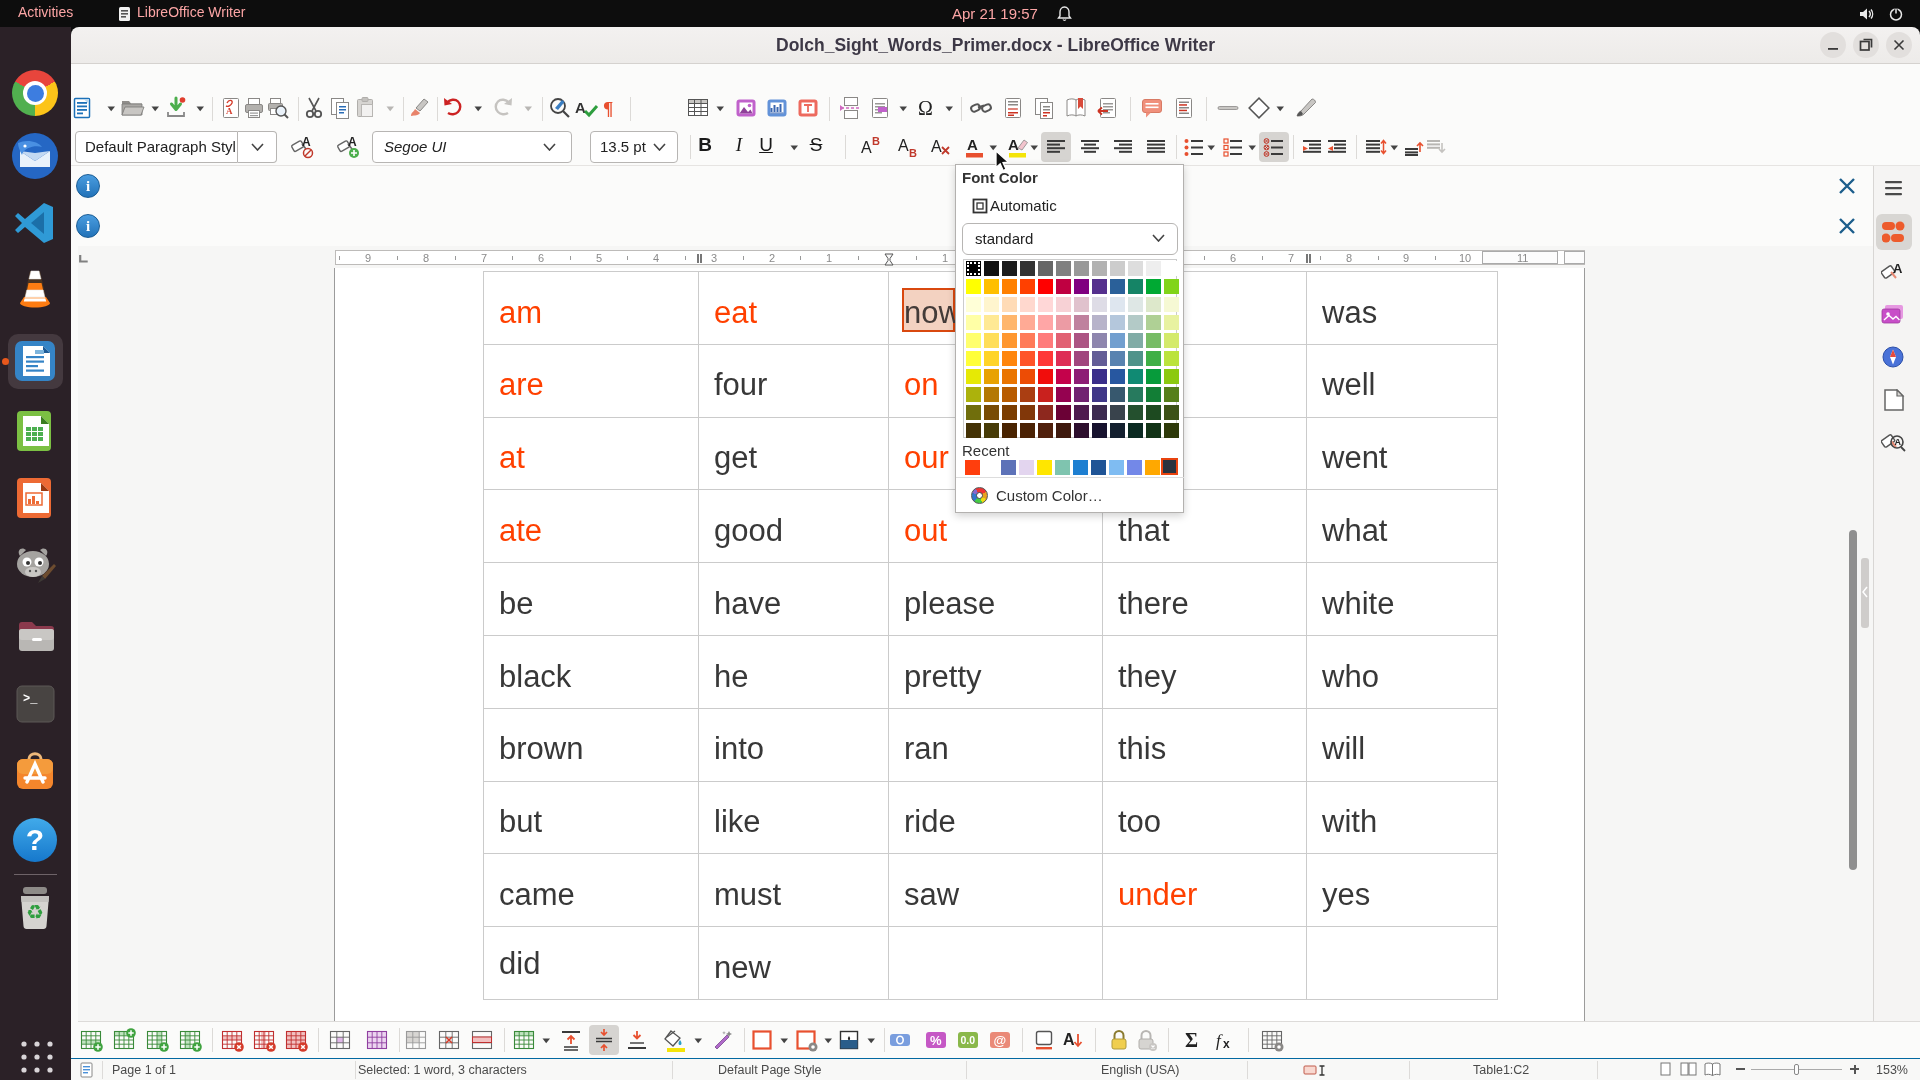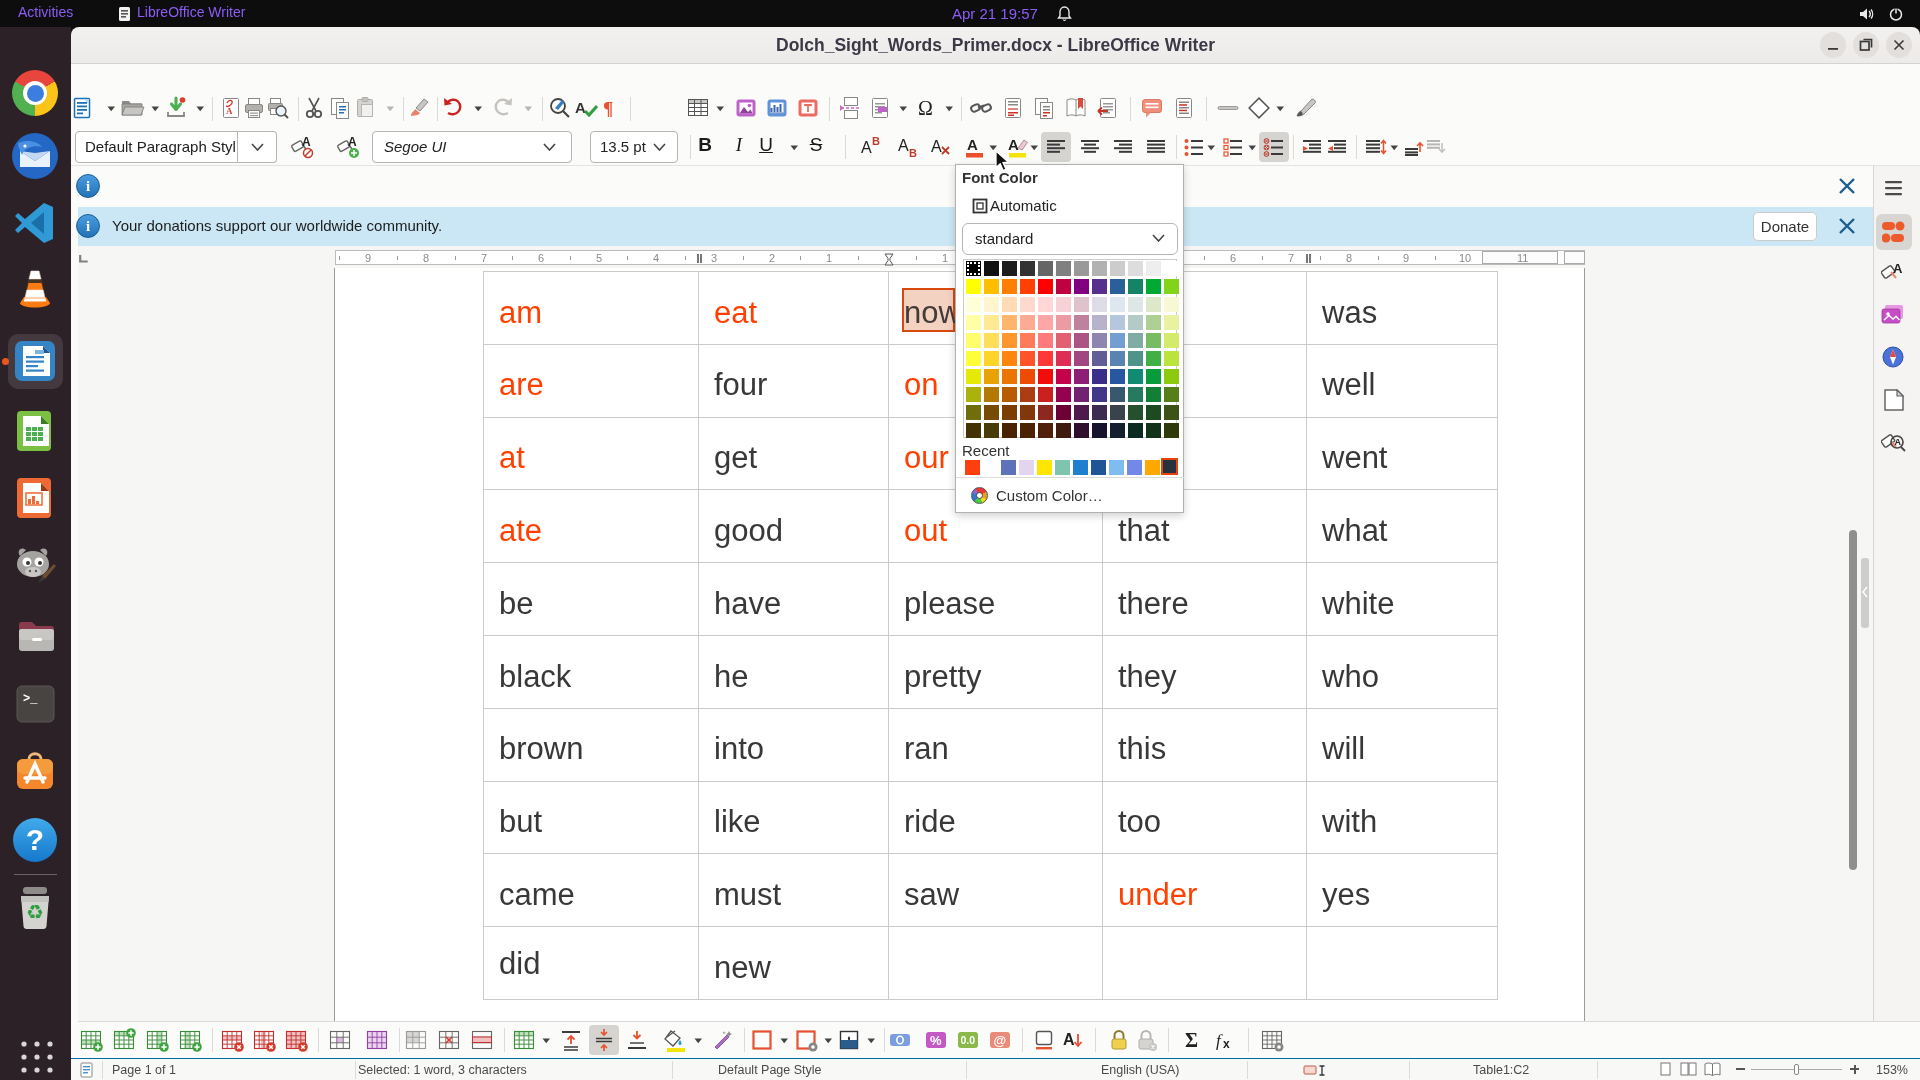--- a/index.html
+++ b/index.html
@@ -1,20 +1,20 @@
 <!DOCTYPE html>
 <html><head>
 <meta charset="utf-8">
 <style>
 *{margin:0;padding:0;box-sizing:border-box}
 html,body{width:1920px;height:1080px;overflow:hidden;background:#0c0c0c;font-family:"Liberation Sans",sans-serif;-webkit-font-smoothing:antialiased}
 .abs{position:absolute}
 #stage{position:relative;width:1920px;height:1080px}
 
-#topbar{left:0;top:0;width:1920px;height:27px;background:#0d0d0d;color:#8b5cf6;font-size:14px}
+#topbar{left:0;top:0;width:1920px;height:27px;background:#0d0d0d;color:#fca5a5;font-size:14px}
 
 #dock{left:0;top:27px;width:71px;height:1053px;background:#2b2127}
 
 #titlebar{left:71px;top:27px;width:1849px;height:37px;background:linear-gradient(#f3f1f0,#edebe9);border-bottom:1px solid #d5d2cf;border-radius:8px 8px 0 0}
 #titlebar .t{width:100%;text-align:center;line-height:37px;font-weight:bold;font-size:17.5px;color:#3d3846}
 .winbtn{top:32px;width:26px;height:26px;border-radius:50%;background:#e2dfdd}
 #menubar{left:71px;top:64px;width:1849px;height:26px;background:#fbfbfa;color:#2e2e2e;font-size:15px}
 .mi{position:absolute;top:3px;line-height:20px}
 #tb1{left:71px;top:90px;width:1849px;height:38px;background:#fbfbfa}
 #tb2{left:71px;top:128px;width:1849px;height:38px;background:#fbfbfa;border-bottom:1px solid #e6e4e2}
@@ -620,24 +620,20 @@
         <path d="M19 18 v-9 m-3 3 l3-3 3 3" fill="none" stroke="#e8502f" stroke-width="1.6"></path>
       </svg>
       <svg class="abs" style="left:1423px;top:134px" width="26" height="26" viewBox="0 0 26 26">
         <rect x="4" y="6" width="13" height="2" fill="#b8b6b3"></rect>
         <rect x="4" y="9.4" width="13" height="2" fill="#b8b6b3"></rect>
         <rect x="4" y="12.8" width="13" height="2" fill="#b8b6b3"></rect>
         <path d="M19 9 v9 m-3-3 l3 3 3-3" fill="none" stroke="#c5c3c0" stroke-width="1.6"></path>
       </svg>
     </div>
 
-<div class="abs infobar" style="top:207px">
-  <div class="txt">Your donations support our worldwide community.</div>
-  <div class="ibtn" style="left:1675px;width:64px;line-height:27px">Donate</div>
-</div>
 
 <div class="abs" style="left:76px;top:174px;width:24px;height:24px;border-radius:50%;background:linear-gradient(#4a9de0,#2272b8);border:1px solid #1a5c94"></div>
     <div class="abs" style="left:76px;top:174px;width:24px;height:24px;text-align:center;line-height:24px;color:#fff;font-size:15px;font-weight:bold;font-family:'Liberation Serif'">i</div>
     <svg class="abs" style="left:1838px;top:177px" width="18" height="18" viewBox="0 0 18 18">
       <path d="M2 2 L16 16 M16 2 L2 16" stroke="#1c5e8c" stroke-width="2.4"></path>
     </svg>
     <div class="abs" style="left:76px;top:214px;width:24px;height:24px;border-radius:50%;background:linear-gradient(#4a9de0,#2272b8);border:1px solid #1a5c94"></div>
     <div class="abs" style="left:76px;top:214px;width:24px;height:24px;text-align:center;line-height:24px;color:#fff;font-size:15px;font-weight:bold;font-family:'Liberation Serif'">i</div>
     <svg class="abs" style="left:1838px;top:217px" width="18" height="18" viewBox="0 0 18 18">
       <path d="M2 2 L16 16 M16 2 L2 16" stroke="#1c5e8c" stroke-width="2.4"></path>

